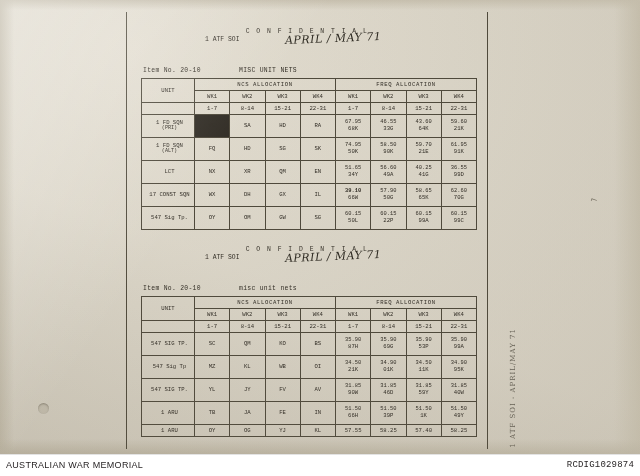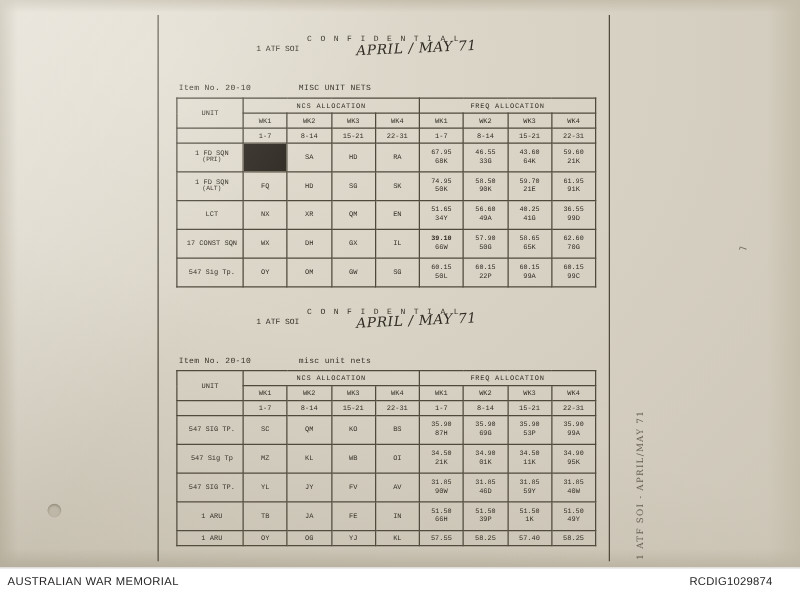--- a/index.html
+++ b/index.html
@@ -208,26 +208,26 @@
     position: absolute;
     left: 6px;
     top: 5px;
     font-size: 9px;
     letter-spacing: 0.3px;
     color: #231f20;
     font-family: "Liberation Sans", sans-serif;
   }
   .footer .right {
     position: absolute;
-    right: 22px;
+    right: 6px;
     top: 5px;
     font-size: 9px;
     letter-spacing: 0.2px;
     color: #231f20;
-    font-family: Liberation Sans, sans-serif;
+    font-family: Liberation Mono, monospace;
   }
 </style>
 </head>
 <body>
 
 <div class="page">
 
   <div class="scan">
     <div class="edge-top"></div>
     <div class="edge-left"></div>

